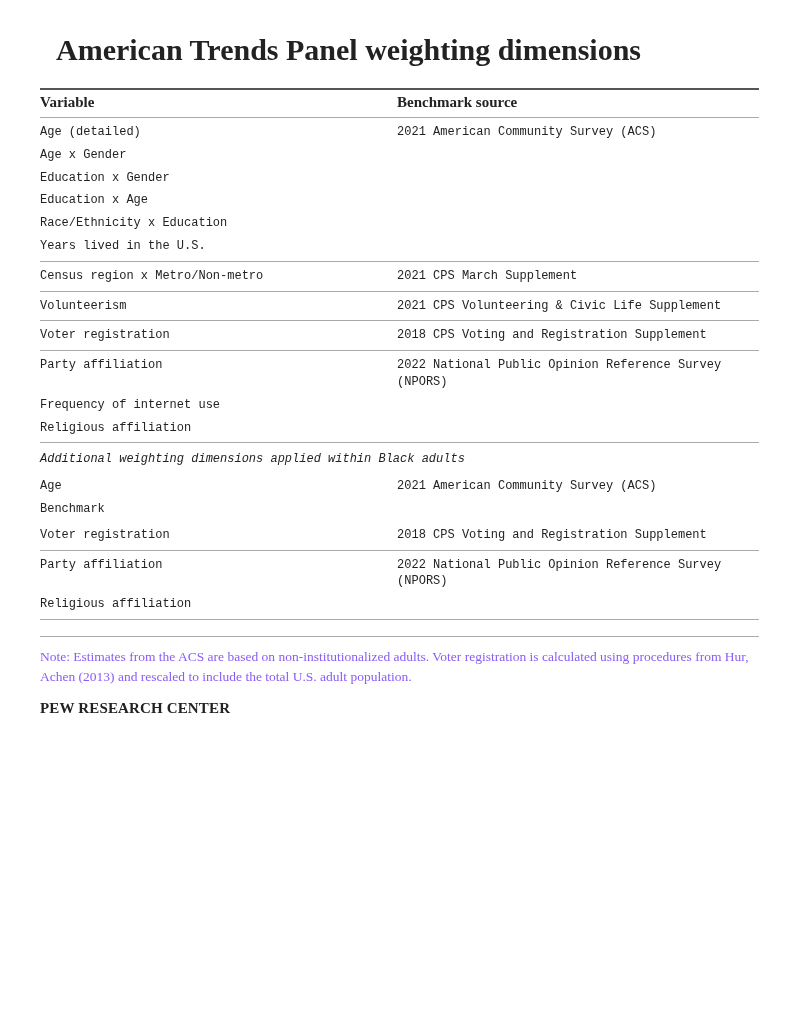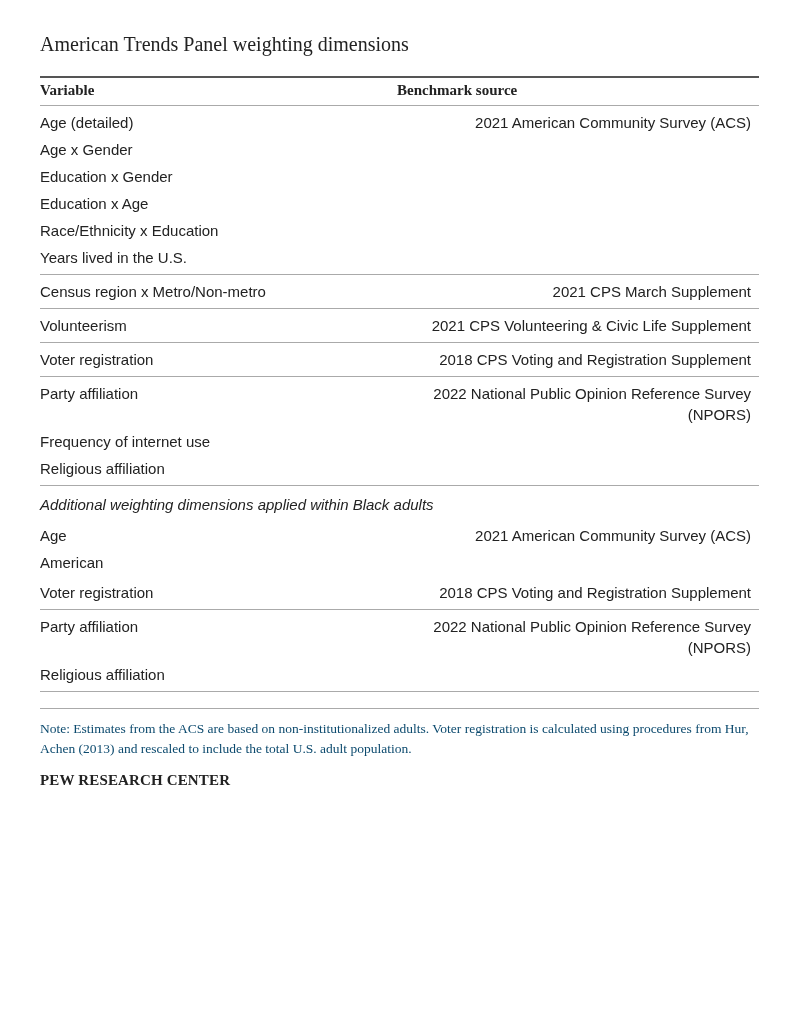--- a/index.html
+++ b/index.html
@@ -11,25 +11,26 @@
     body {
       font-family: Georgia, 'Times New Roman', serif;
       background: #ffffff;
       color: #222222;
       width: 799px;
       min-height: 1023px;
       padding: 32px 40px 32px 40px;
     }
 
     .page-title {
-      font-size: 20px;
-      font-weight: normal;
+      font-size: 30px;
+      font-weight: bold;
       margin-bottom: 20px;
       line-height: 1.2;
       font-family: Georgia, serif;
+      margin-left: 16px;
     }
 
     .data-table {
       width: 100%;
       border-collapse: collapse;
     }
 
     .data-table th {
       font-weight: bold;
       font-size: 15px;
@@ -40,25 +41,25 @@
       vertical-align: bottom;
       font-family: Georgia, serif;
     }
 
     .data-table th.benchmark-col {
       padding-left: 12px;
       margin-top: 16px;
     }
 
     .data-table td {
-      font-size: 15px;
+      font-size: 12px;
       padding: 3px 8px 3px 0;
       vertical-align: top;
       line-height: 1.4;
-      font-family: Liberation Sans, sans-serif;
+      font-family: Liberation Mono, monospace;
     }
 
     .data-table td.benchmark-col {
       padding-left: 12px;
     }
 
     .data-table tr.section-end td {
       border-bottom: 1px solid #aaa;
       padding-bottom: 6px;
     }
@@ -73,27 +74,26 @@
       padding-bottom: 4px;
     }
 
     .variable-col {
       width: 48%;
       margin-left: 40px;
     }
 
     .benchmark-col {
       width: 52%;
-      text-align: right;
     }
 
     .note-section {
       margin-top: 16px;
       font-size: 13.5px;
-      color: #0c4a6e;
+      color: #8b5cf6;
       line-height: 1.45;
       font-family: Georgia, serif;
       border-top: 1px solid #aaa;
       padding-top: 10px;
     }
 
     .pew-logo {
       margin-top: 14px;
       font-size: 15px;
       font-weight: bold;
@@ -167,21 +167,21 @@
         <td class="benchmark-col"></td>
       </tr>
       <tr class="section-start italic-row">
         <td colspan="2">Additional weighting dimensions applied within Black adults</td>
       </tr>
       <tr class="section-start">
         <td>Age</td>
         <td class="benchmark-col">2021 American Community Survey (ACS)</td>
       </tr>
       <tr>
-        <td>American</td>
+        <td>Benchmark</td>
         <td class="benchmark-col"></td>
       </tr>
       <tr class="section-start section-end">
         <td>Voter registration</td>
         <td class="benchmark-col">2018 CPS Voting and Registration Supplement</td>
       </tr>
       <tr class="section-start">
         <td>Party affiliation</td>
         <td class="benchmark-col">2022 National Public Opinion Reference Survey (NPORS)</td>
       </tr>

